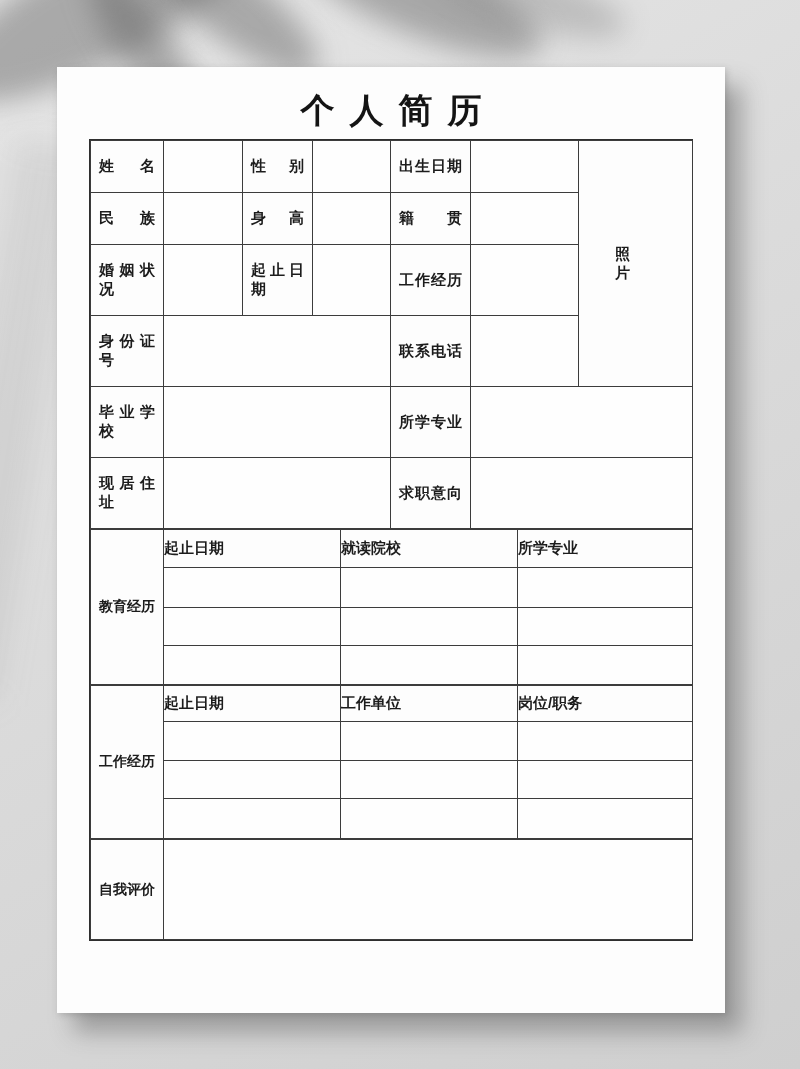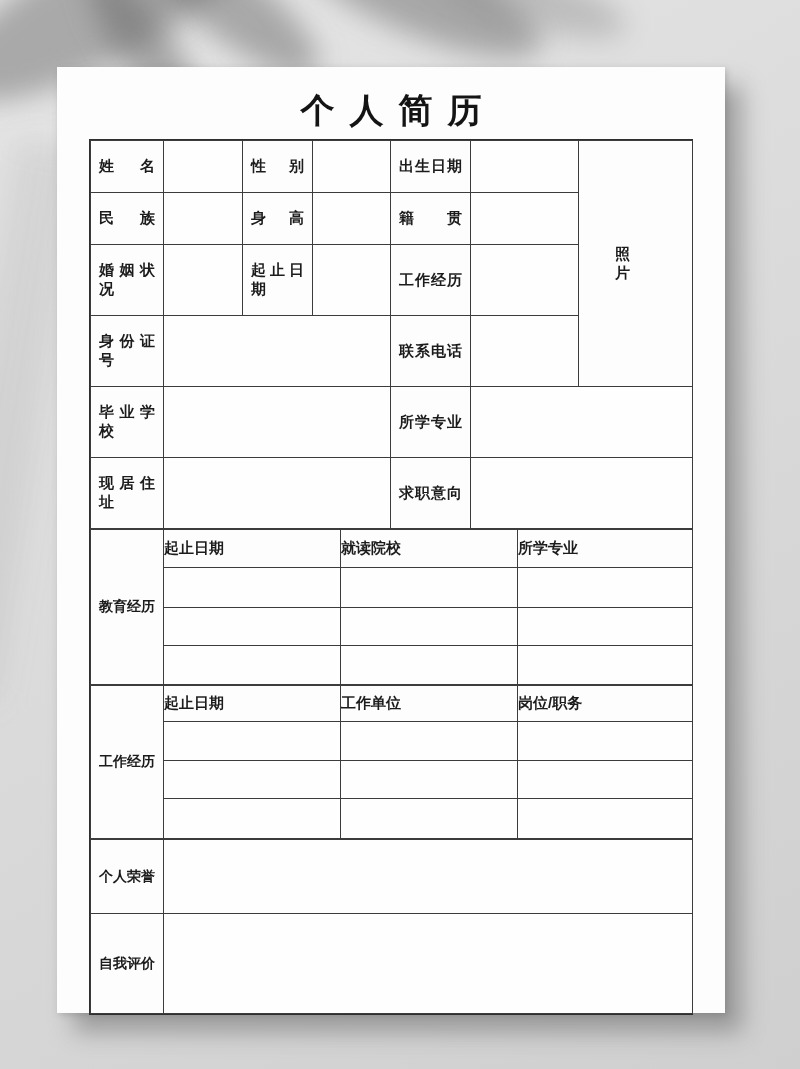--- a/index.html
+++ b/index.html
@@ -177,24 +177,20 @@
         </tr>
       </tbody>
         </table>
 
       <table class="tbl">
         <colgroup>
           <col style="width:73px">
             <col style="width:529px">
         </colgroup>
         <tbody>
-        <tr class="rh74">
-          <td class="sec">个人荣誉</td>
-          <td class="val"></td>
-        </tr>
         <tr class="rh110">
           <td class="sec">自我评价</td>
           <td class="val"></td>
         </tr>
       </tbody>
         </table>
 
     </div>
   </div>
 </div>

